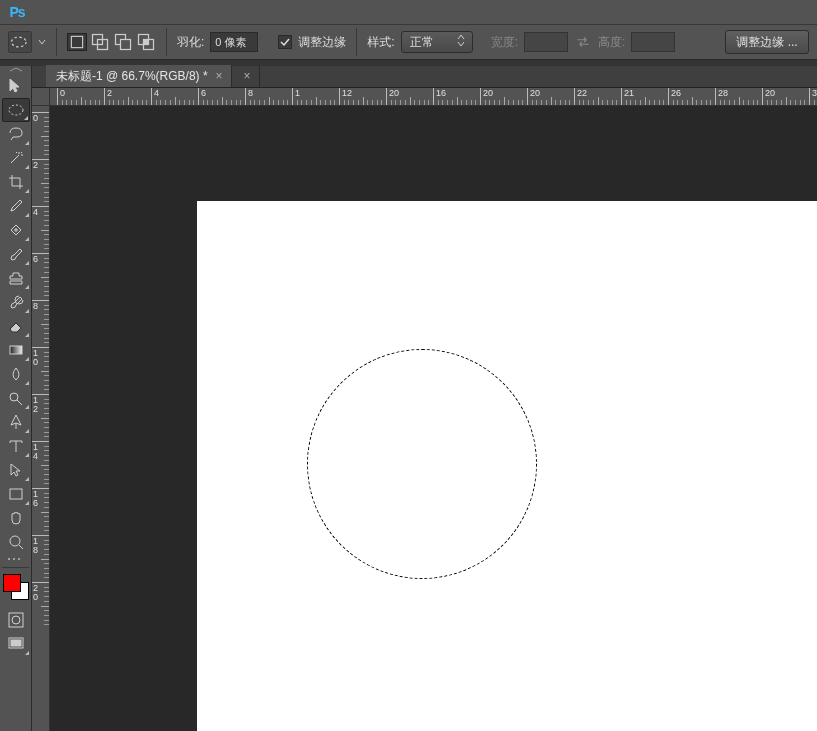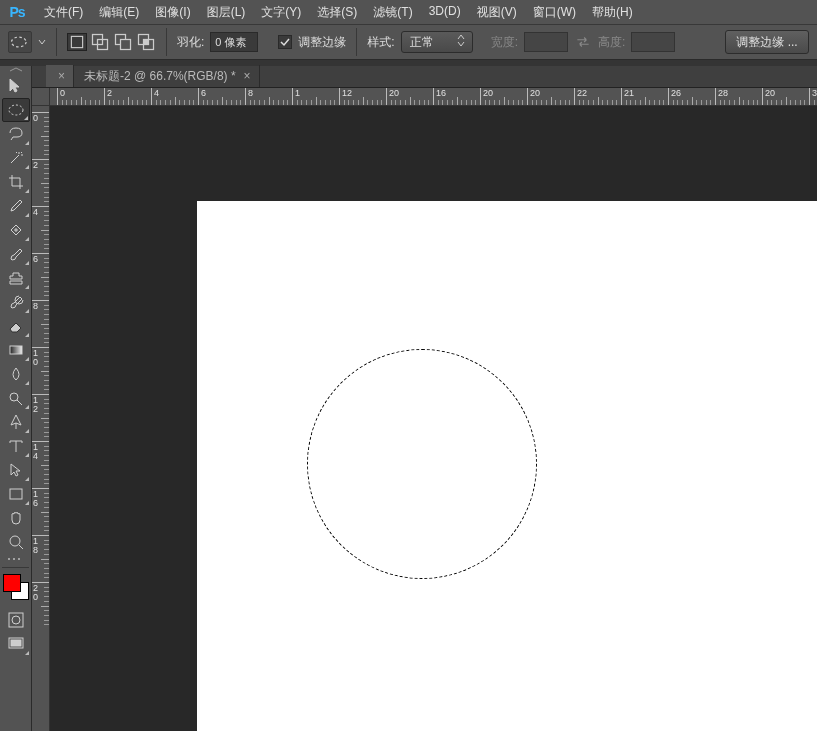--- a/index.html
+++ b/index.html
@@ -65,33 +65,20 @@
 
 .canvas-slot { position:absolute; left:18px; top:18px; right:0; bottom:0; background:#282828;}
 .canvas { position:absolute; left:147px; top:95px; width:620px; height:530px; background:#fff;}
 .marquee { position:absolute; left:110px; top:148px; width:230px; height:230px; border:1px dashed #000; border-radius:50%;}
 </style>
 </head>
 <body>
 
 <div class="menu-bar">
   <div class="logo">Ps</div>
-  <div id="menu-items" style="display: flex;">
-      <div class="menu-item">文件(F)</div>
-      <div class="menu-item">编辑(E)</div>
-      <div class="menu-item">图像(I)</div>
-      <div class="menu-item">图层(L)</div>
-      <div class="menu-item">文字(Y)</div>
-      <div class="menu-item">选择(S)</div>
-      <div class="menu-item">滤镜(T)</div>
-      <div class="menu-item">3D(D)</div>
-      <div class="menu-item">视图(V)</div>
-      <div class="menu-item">窗口(W)</div>
-      <div class="menu-item">帮助(H)</div>
-    </div>
 </div>
 
 <div class="options-bar">
   <div class="opt-icon">
     <svg viewBox="0 0 18 18" fill="none" stroke="#ccc" stroke-width="1">
         <ellipse cx="8" cy="9" rx="6" ry="4" stroke-dasharray="2 2"></ellipse>
       </svg>
   </div>
   <svg width="8" height="14" viewBox="0 0 8 14">
       <path d="M1 5 L4 9 L7 5" stroke="#ccc" fill="none"></path>
@@ -320,24 +307,24 @@
         <rect x="4" y="5" width="10" height="6" fill="#ccc"></rect>
       </svg>
     <span class="tool-corner"></span>
   </div>
 </div>
 
 <div class="doc-tab-bar">
   <div class="doc-tab-gap"></div>
   <div id="doc-tabs" style="display: flex;">
       <div class="doc-tab active">
+        <span>未标题-1 @ 66.7%(RGB/8) *</span>
         <span class="close">×</span>
       </div>
       <div class="doc-tab">
-        <span>未标题-2 @ 66.7%(RGB/8) *</span>
         <span class="close">×</span>
       </div>
     </div>
 </div>
 
 <div class="work-area">
   <div class="ruler-corner"></div>
   <div class="ruler-h" id="ruler-h">
       <div class="tick-major" style="left: 7px;">0</div>
       <div class="tick-minor" style="left: 11.7px;"></div>

